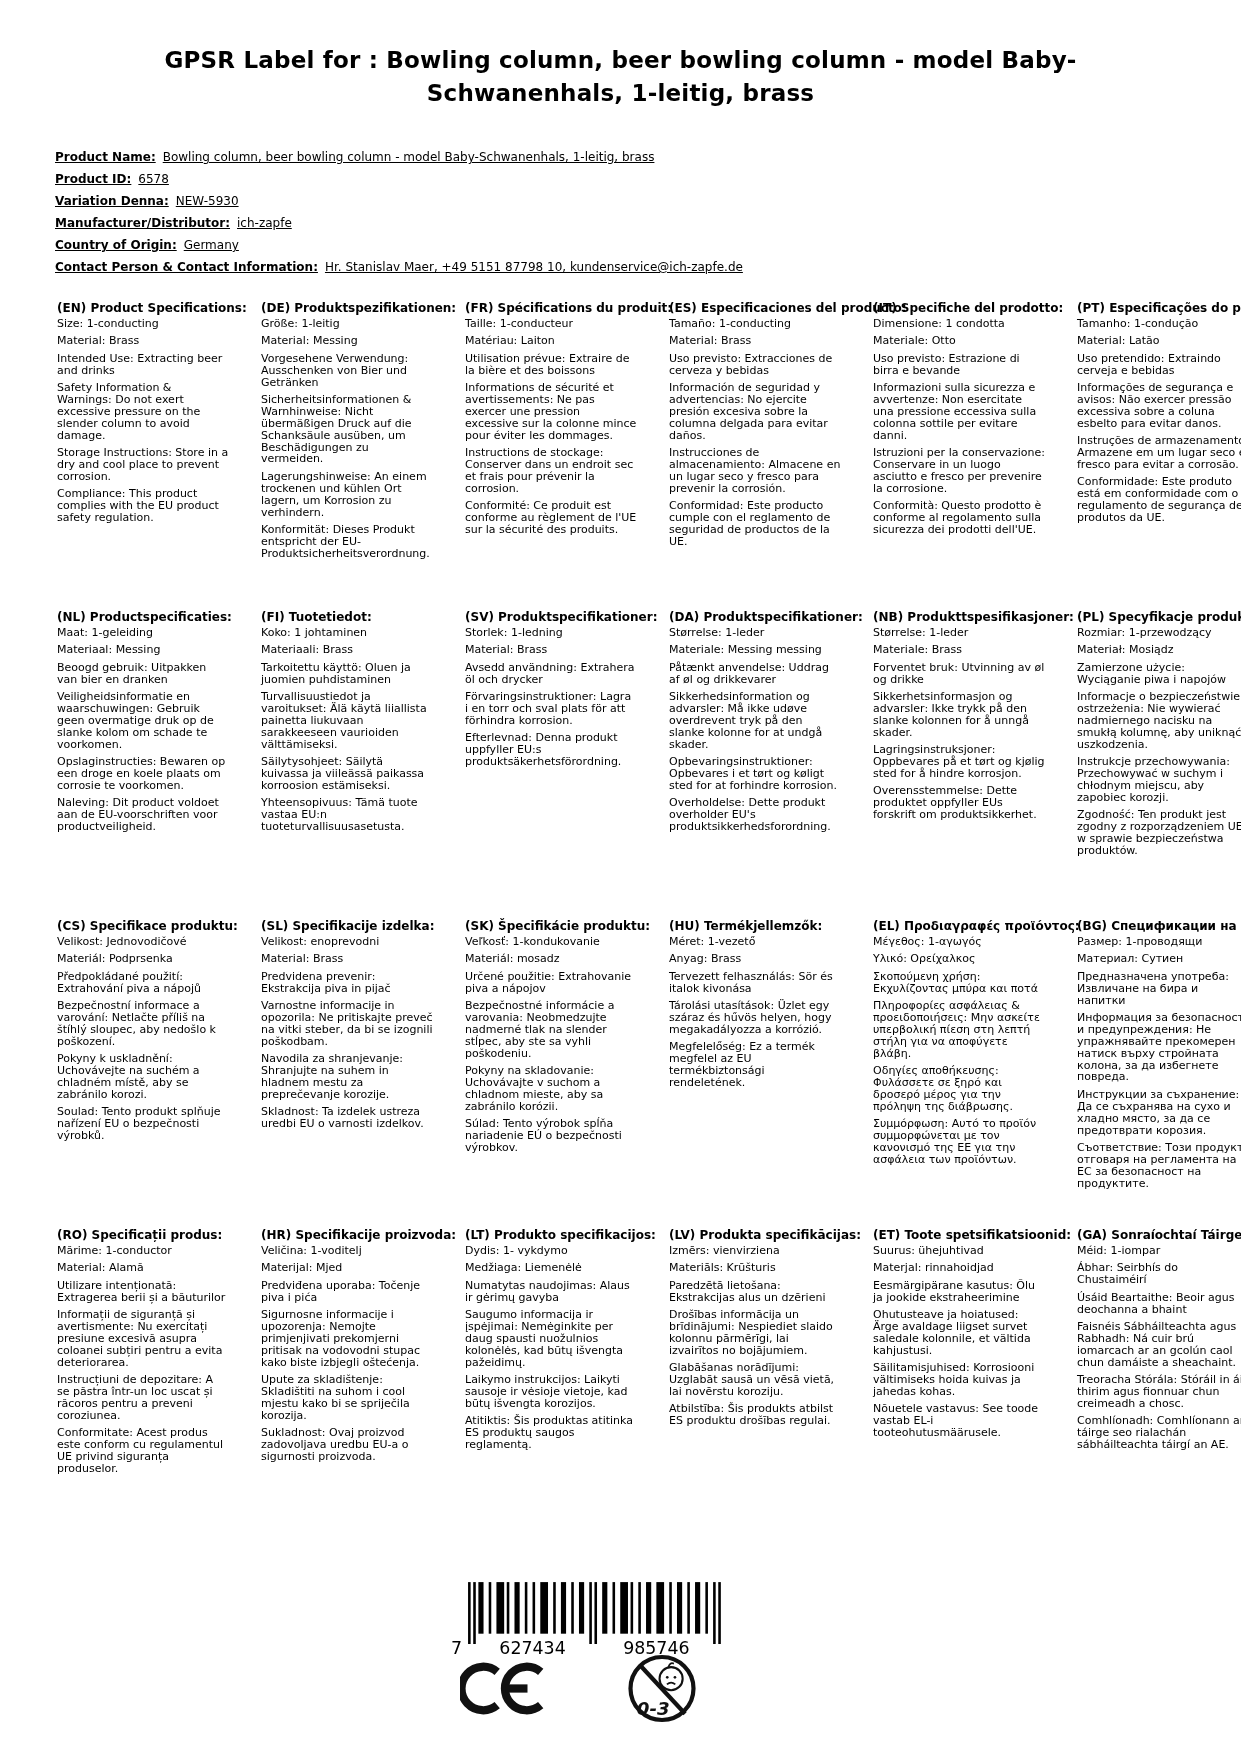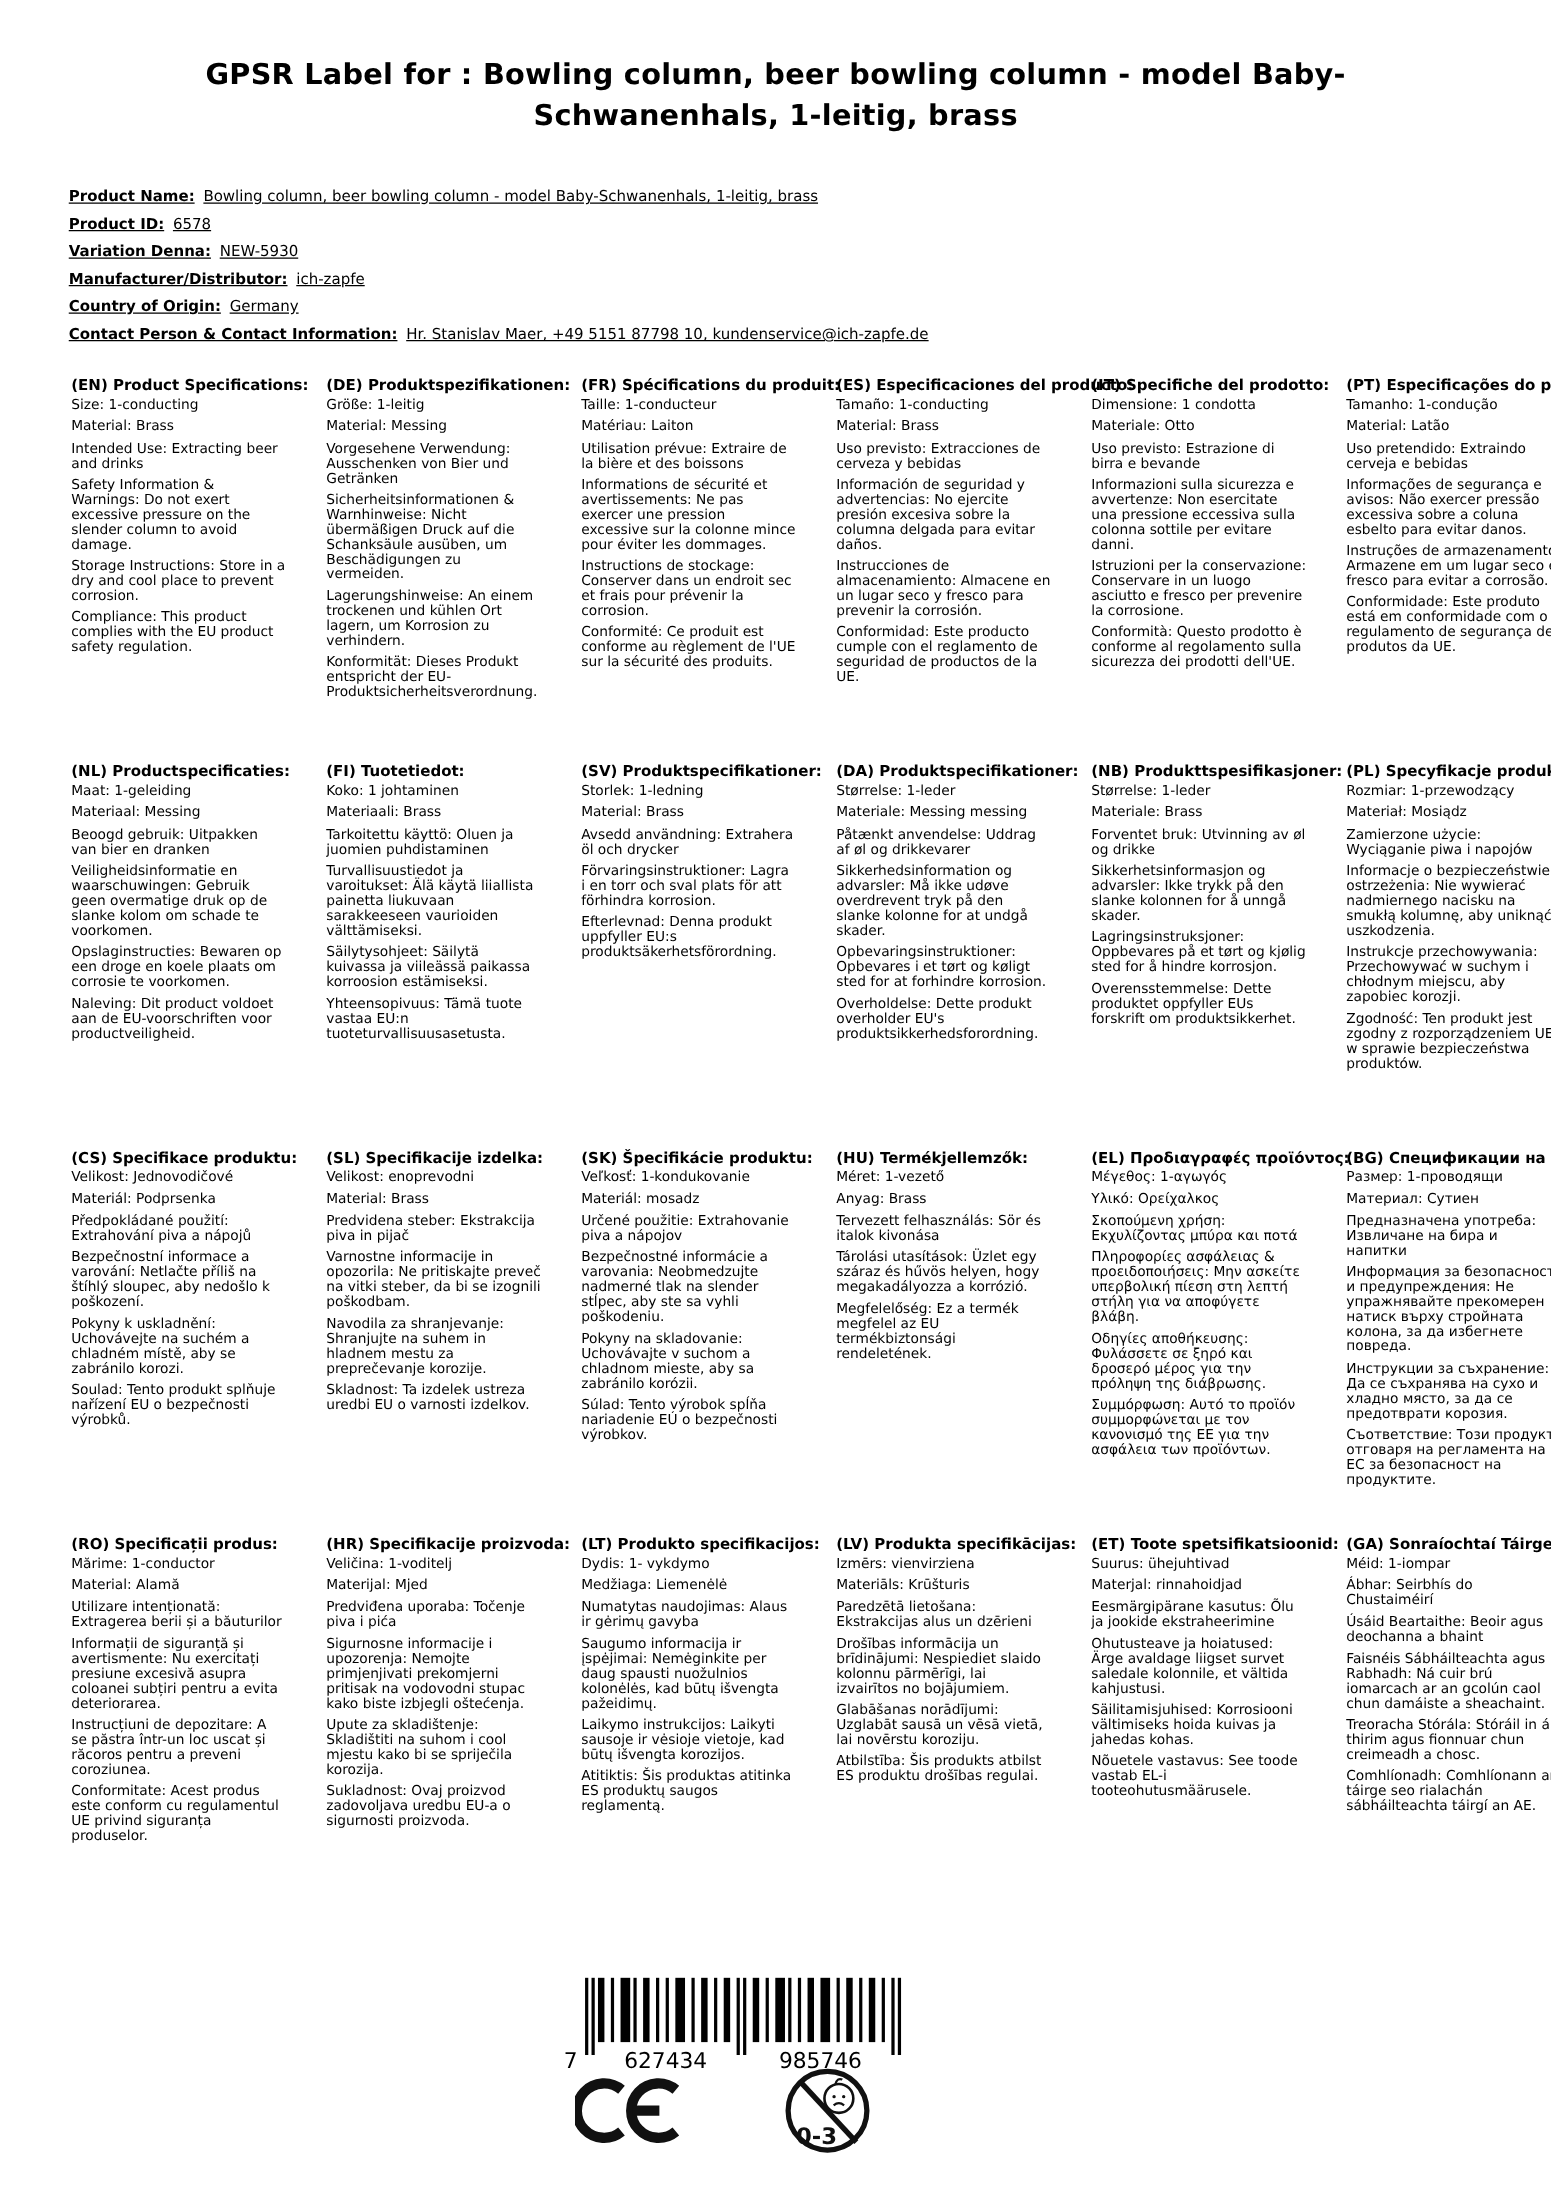--- a/index.html
+++ b/index.html
@@ -23,21 +23,21 @@
     grid-auto-rows:277px;column-gap:24px;gap:32px;
   }
   .lang-cell{font-size:11px;line-height:11.9px;overflow:visible;}
   .lang-header{font-size:12px;font-weight:bold;white-space:nowrap;margin:0 0 3px 0;}
   .lang-cell p{margin:0 0 5.5px 0;}
   .barcode-wrap{position:absolute;left:450px;top:1582px;}
   .barcode-wrap svg{display:block;}
   .bar{fill:#000;}
   .bc-num{font-family:"DejaVu Sans","Liberation Sans",sans-serif;font-size:13.5px;fill:#000;}
   .ce-mark{position:absolute;left:460px;top:1660px;}
-  .age-mark{position:absolute;left:627px;top:1652px;}
+  .age-mark{position:absolute;left:627px;top:1652px;font-style:italic;}
   .stroke{fill:none;stroke:#111;}
   .age-num{font-family:"DejaVu Sans","Liberation Sans",sans-serif;font-weight:bold;font-size:26px;fill:#111;}
 </style>
 </head>
 <body>
 
 <div>
 
   <h1 class="title">GPSR Label for : Bowling column, beer bowling column - model Baby-Schwanenhals, 1-leitig, brass</h1>
 
@@ -164,21 +164,21 @@
         <p>Materiál: Podprsenka</p>
         <p>Předpokládané použití: Extrahování piva a nápojů</p>
         <p>Bezpečnostní informace a varování: Netlačte příliš na štíhlý sloupec, aby nedošlo k poškození.</p>
         <p>Pokyny k uskladnění: Uchovávejte na suchém a chladném místě, aby se zabránilo korozi.</p>
         <p>Soulad: Tento produkt splňuje nařízení EU o bezpečnosti výrobků.</p>
       </div>
       <div class="lang-cell">
         <div class="lang-header">(SL) Specifikacije izdelka:</div>
         <p>Velikost: enoprevodni</p>
         <p>Material: Brass</p>
-        <p>Predvidena steber: Ekstrakcija piva in pijač</p>
+        <p>Predvidena prevenir: Ekstrakcija piva in pijač</p>
         <p>Varnostne informacije in opozorila: Ne pritiskajte preveč na vitki steber, da bi se izognili poškodbam.</p>
         <p>Navodila za shranjevanje: Shranjujte na suhem in hladnem mestu za preprečevanje korozije.</p>
         <p>Skladnost: Ta izdelek ustreza uredbi EU o varnosti izdelkov.</p>
       </div>
       <div class="lang-cell">
         <div class="lang-header">(SK) Špecifikácie produktu:</div>
         <p>Veľkosť: 1-kondukovanie</p>
         <p>Materiál: mosadz</p>
         <p>Určené použitie: Extrahovanie piva a nápojov</p>
         <p>Bezpečnostné informácie a varovania: Neobmedzujte nadmerné tlak na slender stĺpec, aby ste sa vyhli poškodeniu.</p>

